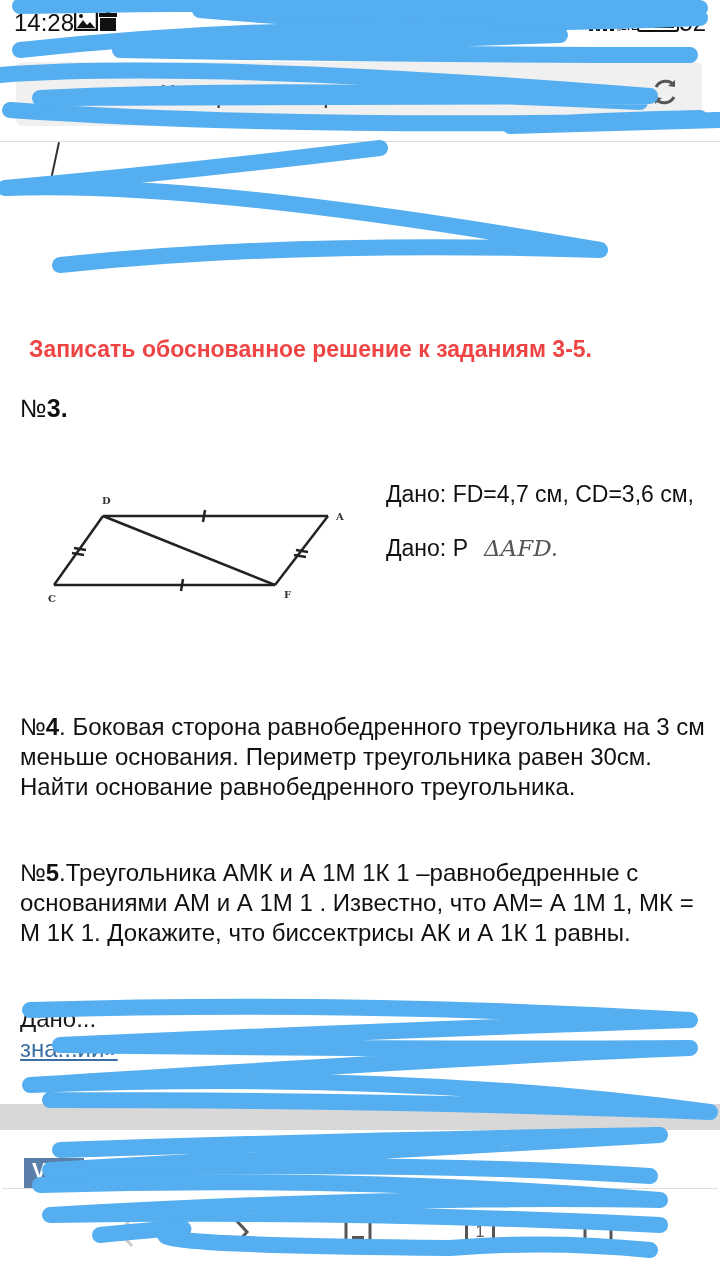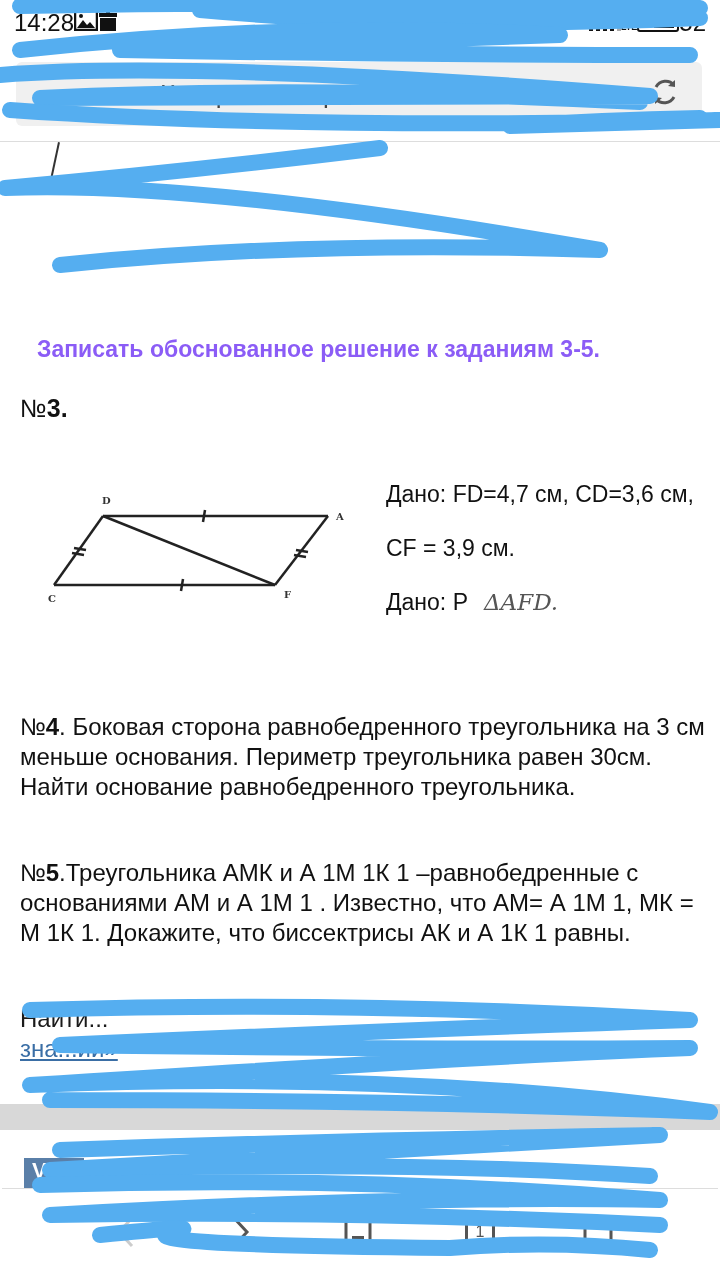--- a/index.html
+++ b/index.html
@@ -33,22 +33,22 @@
   }
   .url-text { font-size: 26px; color: #444; flex: 1; text-align: center; white-space: nowrap; overflow: hidden; }
   .url-search-icon { font-size: 22px; color:#555; margin-right: 8px; }
   .reload-icon { width: 34px; height: 34px; }
   .top-divider { position:absolute; left:0; top:141px; width:720px; height:1px; background:#ddd; }
 
   .leftover-line { position:absolute; left:58px; top:142px; width:2px; height:42px; background:#333; transform: rotate(12deg); transform-origin: top left; }
 
   .doc { position: absolute; left: 0; top: 0; width: 720px; }
   .heading {
-    position: absolute; top: 336px; left: 8px; width: 621px; text-align: center;
-    font-weight: bold; font-size: 23px; color: #8b5cf6;
+    position: absolute; top: 336px; left: 0; width: 621px; text-align: center;
+    font-weight: bold; font-size: 23px; color: #ef4444;
   }
   .task-no {
     position: absolute; left: 20px; font-size: 25px; color: #111;
   }
   .task-no b { font-weight: bold; }
   .diagram { position: absolute; left: 40px; top: 488px; width: 320px; height: 125px; }
   .given {
     position: absolute; left: 386px; top: 478px; width: 320px; font-size: 23px; line-height: 32px; color: #111;
   }
   .given p { margin: 0 0 22px 0; }
@@ -151,36 +151,35 @@
     <g font-family="DejaVu Serif, serif" font-size="10" font-weight="bold" fill="#333">
       <text x="62" y="16">D</text>
       <text x="296" y="32">A</text>
       <text x="244" y="110">F</text>
       <text x="8" y="114">C</text>
     </g>
   </svg>
 
   <div class="given">
     <p>Дано: FD=4,7 см, CD=3,6 см,</p>
-    <p>CF = 3,9 см.</p>
     <p>
       <span>Дано: P</span><span class="delta-afd">ΔAFD.</span>
     </p>
   </div>
 
   <div class="paragraph" style="top:712px;">
     <span>№</span><b>4</b><span>. Боковая сторона равнобедренного треугольника на 3 см меньше основания. Периметр треугольника равен 30см. Найти основание равнобедренного треугольника.</span>
   </div>
 
   <div class="paragraph" style="top:858px;">
     <span>№</span><b>5</b><span>.Треугольника АМК и А 1М 1К 1 –равнобедренные с основаниями АМ и А 1М 1 . Известно, что АМ= А 1М 1, МК = М 1К 1. Докажите, что биссектрисы АК и А 1К 1 равны.</span>
   </div>
 
   <div class="footer-link">
-    <span>Найти...</span><span style="margin-left:420px;">...ль</span><br>
+    <span>Дано...</span><span style="margin-left:420px;">...ль</span><br>
     <span class="link">зна...ии»</span>
   </div>
 </div>
 
 <div class="gray-strip"></div>
 <div class="ad-box"></div>
 <div class="vk-badge">V</div>
 
 <div class="bottom-nav">
   <div class="nav-btn" style="left:104px;">

